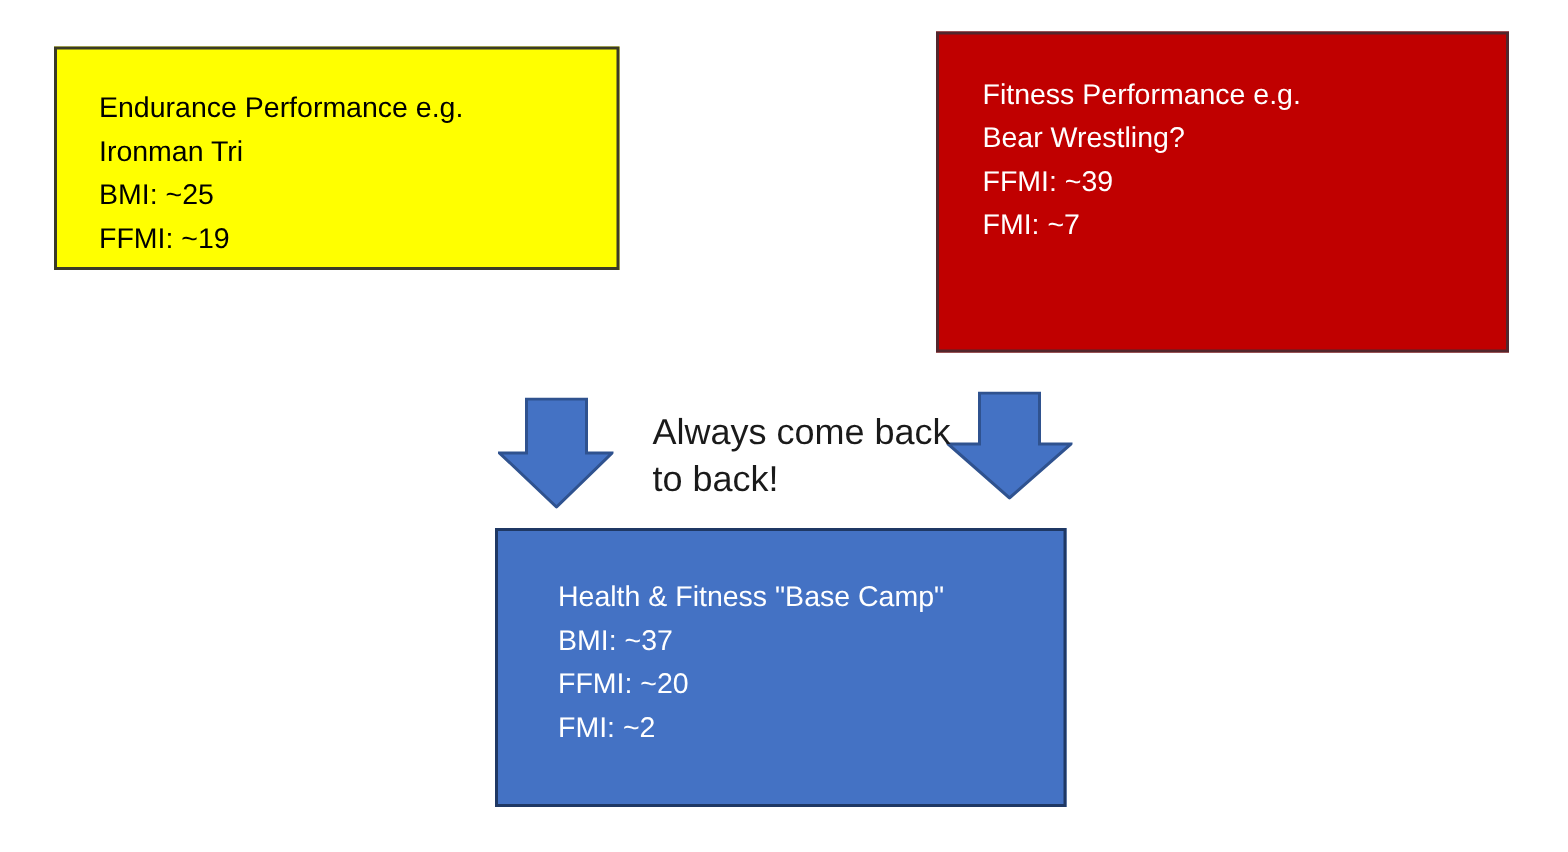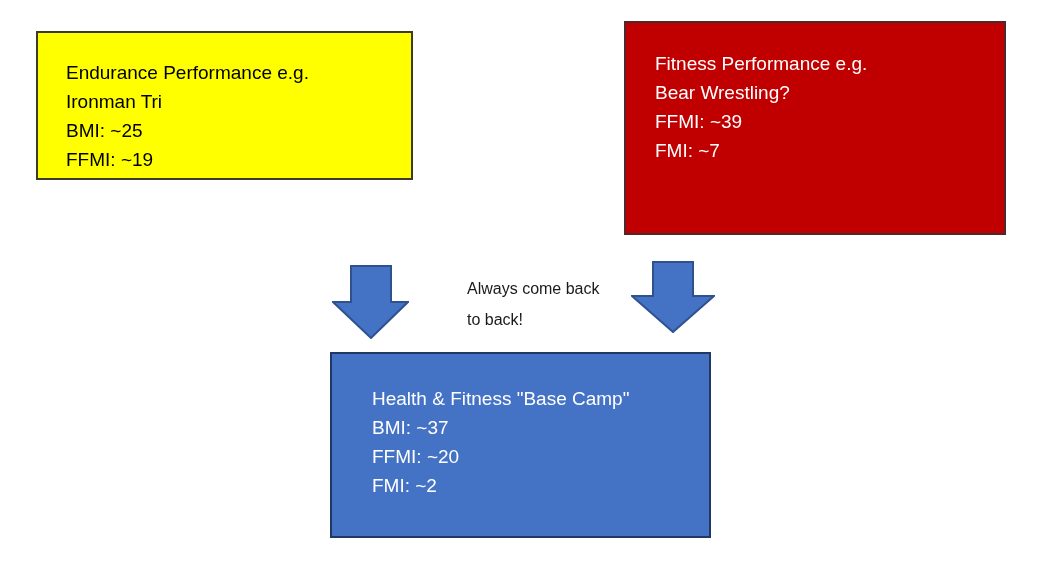--- a/index.html
+++ b/index.html
@@ -70,24 +70,23 @@
   }
   .arrow polygon {
     stroke: #2f528f;
     stroke-width: 2;
     stroke-linejoin: miter;
   }
   .annotation {
     position: absolute;
     left: 435px;
     top: 273px;
-    font-size: 16px;
+    font-size: 24px;
     line-height: 31px;
     color: #1a1a1a;
-    margin-left: 32px;
   }
   .annotation .line {
     white-space: nowrap;
   }
 </style>
 </head>
 <body>
 
 <div class="canvas">
 

